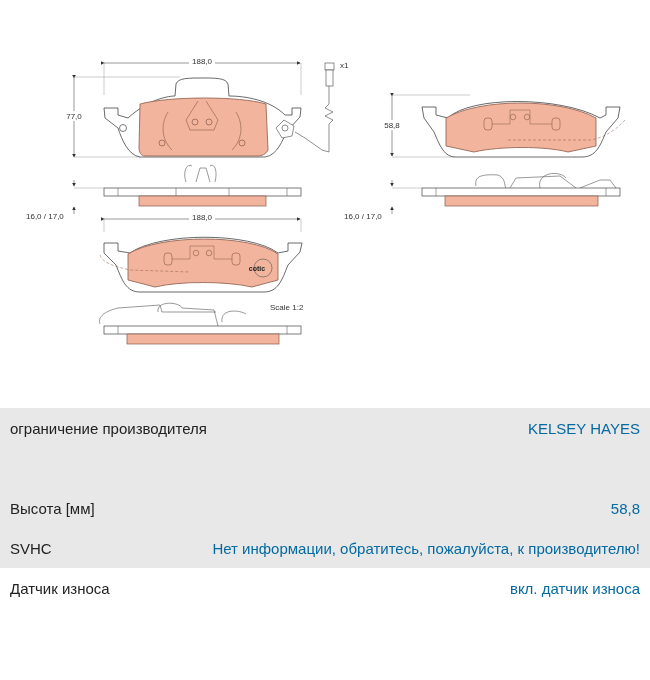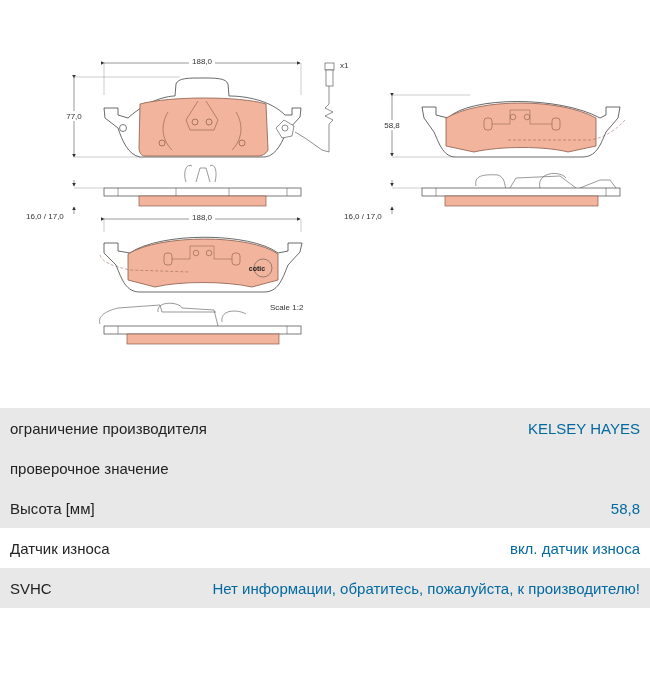--- a/index.html
+++ b/index.html
@@ -131,27 +131,26 @@
   </g>
 </svg>
 </div>
 
 <div class="table">
   <div class="row grey">
     <span class="label">ограничение производителя</span>
     <span class="value">KELSEY HAYES</span>
   </div>
   <div class="row grey">
-    <span class="label">проверочное значение</span>
   </div>
   <div class="row grey">
     <span class="label">Высота [мм]</span>
     <span class="value">58,8</span>
   </div>
+  <div class="row grey">
+    <span class="label">SVHC</span>
+    <span class="value">Нет информации, обратитесь, пожалуйста, к производителю!</span>
+  </div>
   <div class="row">
     <span class="label">Датчик износа</span>
     <span class="value">вкл. датчик износа</span>
   </div>
-  <div class="row grey">
-    <span class="label">SVHC</span>
-    <span class="value">Нет информации, обратитесь, пожалуйста, к производителю!</span>
-  </div>
 </div>
 
 </body></html>

